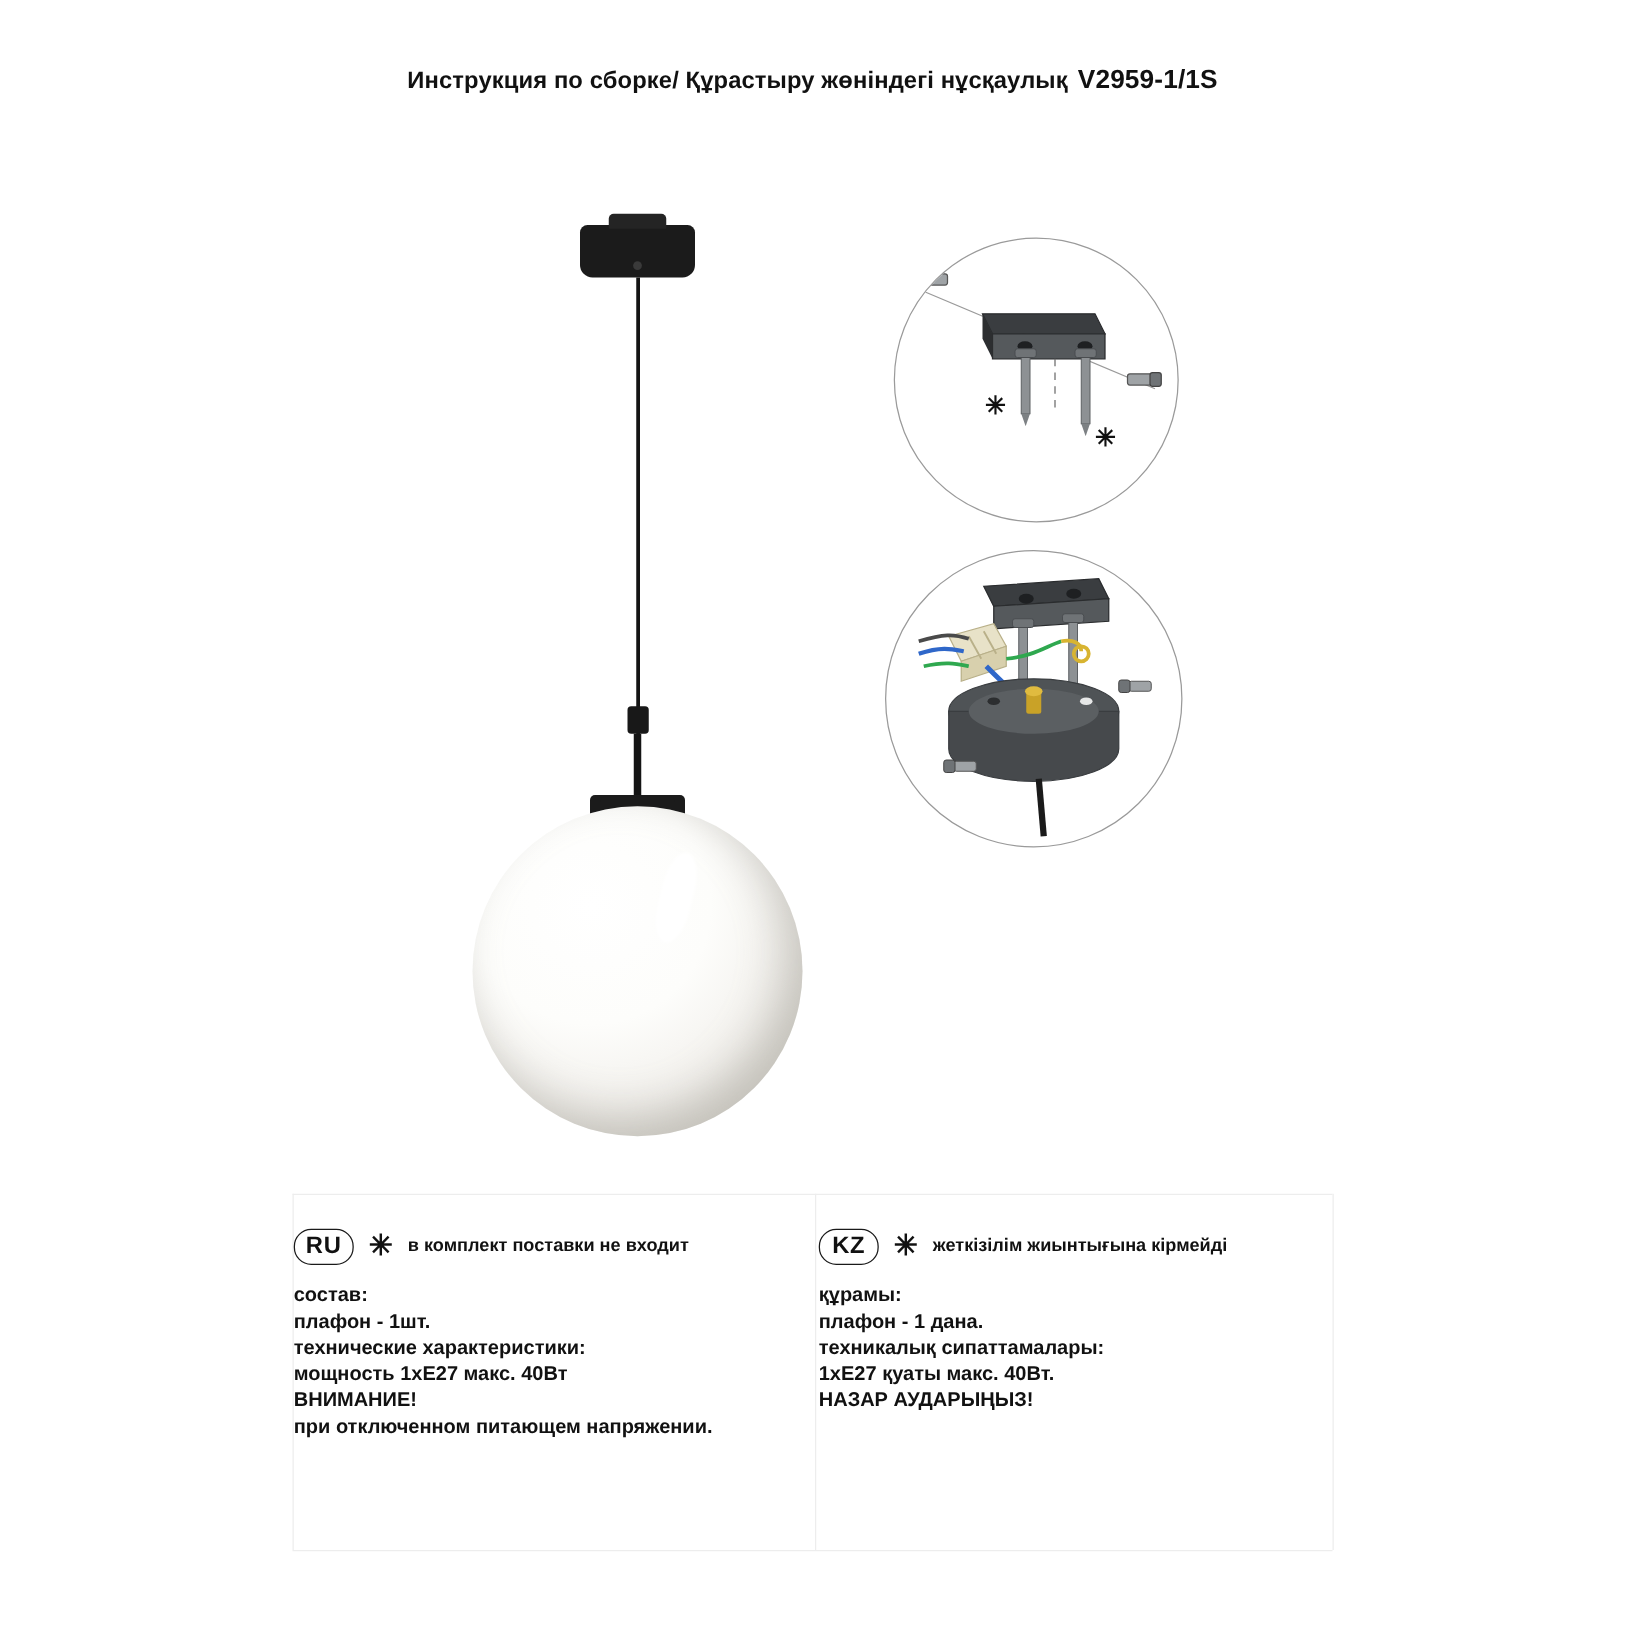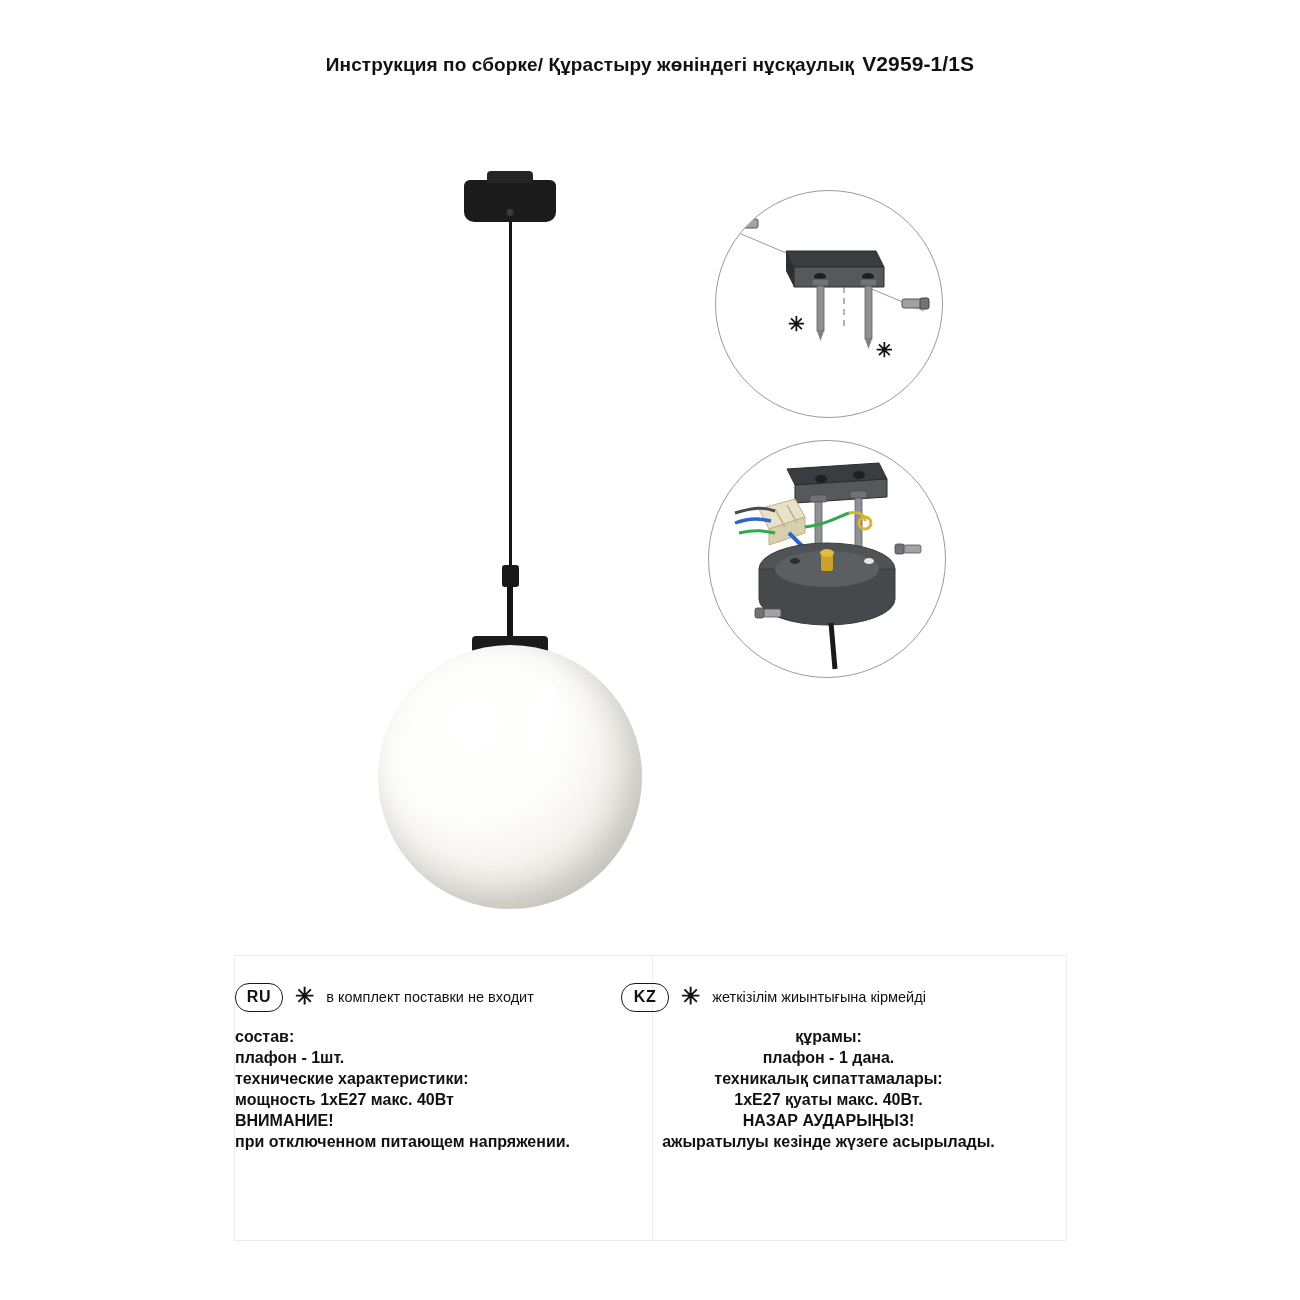--- a/index.html
+++ b/index.html
@@ -154,49 +154,49 @@
   #detail-2 { left: 708px; top: 440px; width: 236px; height: 236px; }
 
   
   .block {
     position: absolute;
     top: 980px;
     width: 415px;
     height: 255px;
   }
   #block-ru { left: 235px; }
-  #block-kz { left: 621px; text-align: center; }
+  #block-kz { left: 655px; }
 
   .lang-row {
     display: flex;
     align-items: center;
     gap: 12px;
     height: 34px;
   }
   .lang-badge {
     display: inline-flex;
     align-items: center;
     justify-content: center;
     width: 46px;
     height: 27px;
     border: 1.6px solid #1a1a1a;
     border-radius: 14px;
-    font-size: 16px;
+    font-size: 19px;
     font-weight: bold;
     letter-spacing: 0.6px;
   }
   .asterisk {
     font-size: 23px;
     line-height: 1;
     font-weight: bold;
     margin-top: -2px;
   }
   .lang-note {
     font-size: 14.5px;
-    font-weight: normal;
+    font-weight: bold;
   }
   .lines {
     margin-top: 12px;
     font-size: 16px;
     line-height: 21px;
   }
   .lines .b { font-weight: bold; }
 
   
   .guide {
@@ -355,17 +355,16 @@
       <span class="lang-badge">KZ</span>
       <span class="asterisk">✳</span>
       <span class="lang-note">жеткізілім жиынтығына кірмейді</span>
     </div>
     <div class="lines">
       <div class="b">құрамы:</div>
       <div class="b">плафон - 1 дана.</div>
       <div class="b">техникалық сипаттамалары:</div>
       <div class="b">1хЕ27 қуаты макс. 40Вт.</div>
       <div class="b">НАЗАР АУДАРЫҢЫЗ!</div>
-      <div class="b">ажыратылуы кезінде жүзеге асырылады.</div>
     </div>
   </div>
 
 </div>
 
 </body></html>

